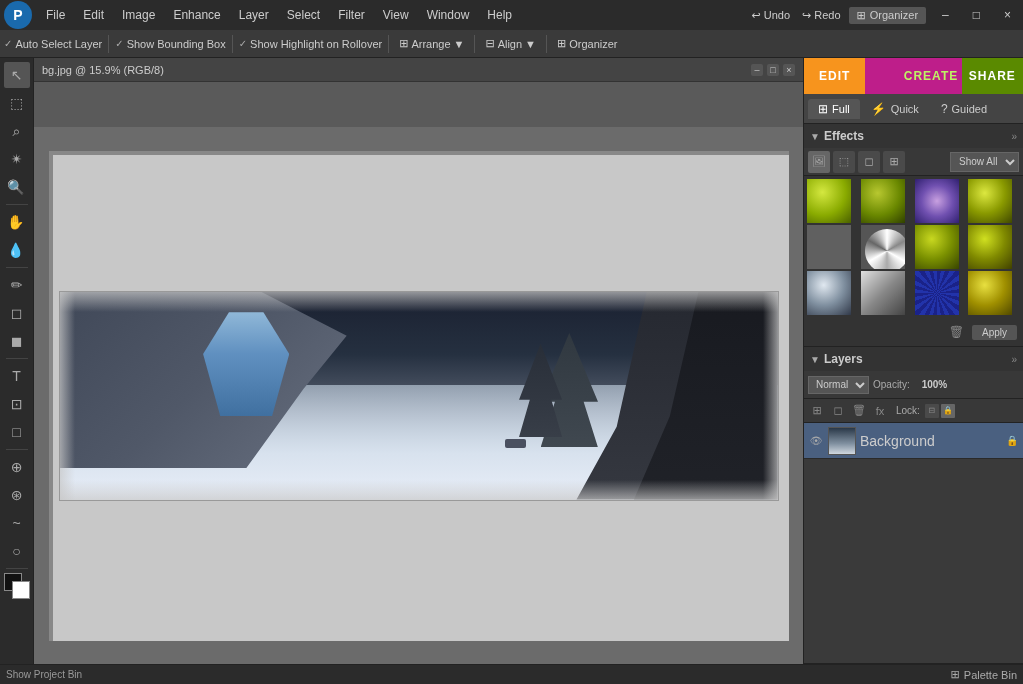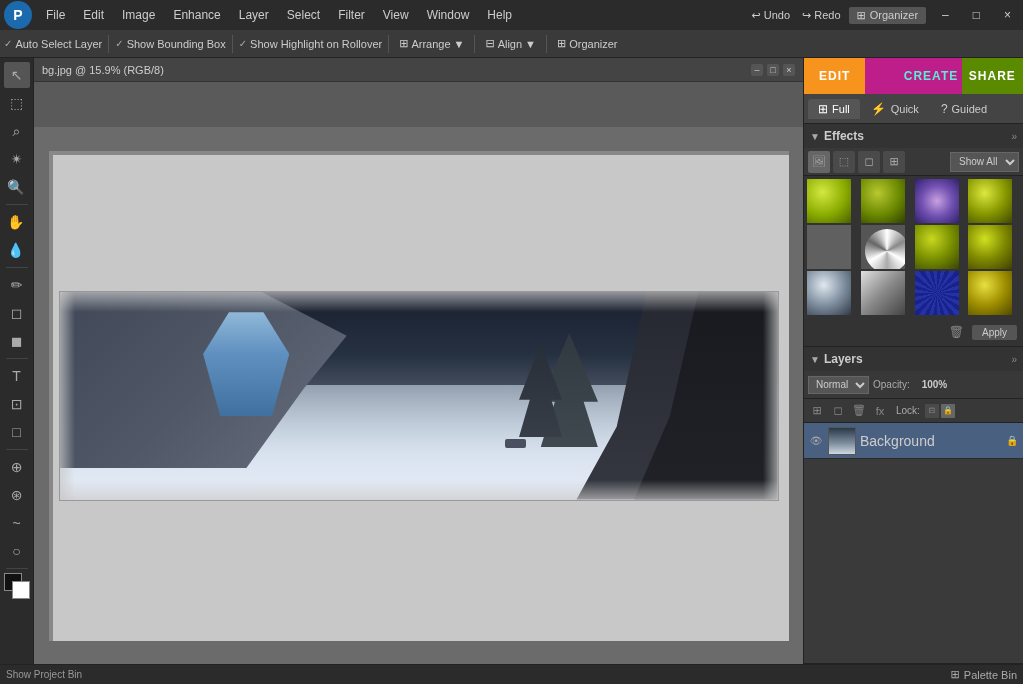--- a/index.html
+++ b/index.html
@@ -18,21 +18,21 @@
     .toolbar { height: 28px; background: #3a3a3a; border-bottom: 1px solid #222; display: flex; align-items: center; padding: 0 4px; gap: 4px; flex-shrink: 0; }
     .toolbar-item { display: flex; align-items: center; gap: 3px; color: #ccc; font-size: 11px; cursor: pointer; padding: 0 4px; }
     .toolbar-separator { width: 1px; height: 18px; background: #555; margin: 0 2px; }
     .toolbar-check { display: flex; align-items: center; gap: 3px; }
     .checkmark { color: #aaa; font-size: 10px; }
 
     
     .mode-tabs { height: 36px; background: #2b2b2b; display: flex; align-items: stretch; flex-shrink: 0; }
     .mode-tab { flex: 1; display: flex; align-items: center; justify-content: center; font-size: 12px; font-weight: bold; cursor: pointer; letter-spacing: 1px; }
     .mode-tab.edit { background: #f7941d; color: white; }
-    .mode-tab.create { background: #be1e8a; color: #5eead4; padding-left: 35px; }
+    .mode-tab.create { background: #be1e8a; color: #bef264; padding-left: 35px; }
     .mode-tab.share { background: #5a8a00; color: white; }
 
     
     .sub-tabs { height: 30px; background: #444; display: flex; align-items: center; padding: 0 4px; gap: 2px; border-bottom: 1px solid #222; flex-shrink: 0; }
     .sub-tab { padding: 3px 10px; color: #ccc; font-size: 11px; cursor: pointer; border-radius: 3px 3px 0 0; display: flex; align-items: center; gap: 4px; }
     .sub-tab.active { background: #555; color: white; }
     .sub-tab-icon { font-size: 12px; }
 
     
     .main-area { flex: 1; display: flex; overflow: hidden; }

